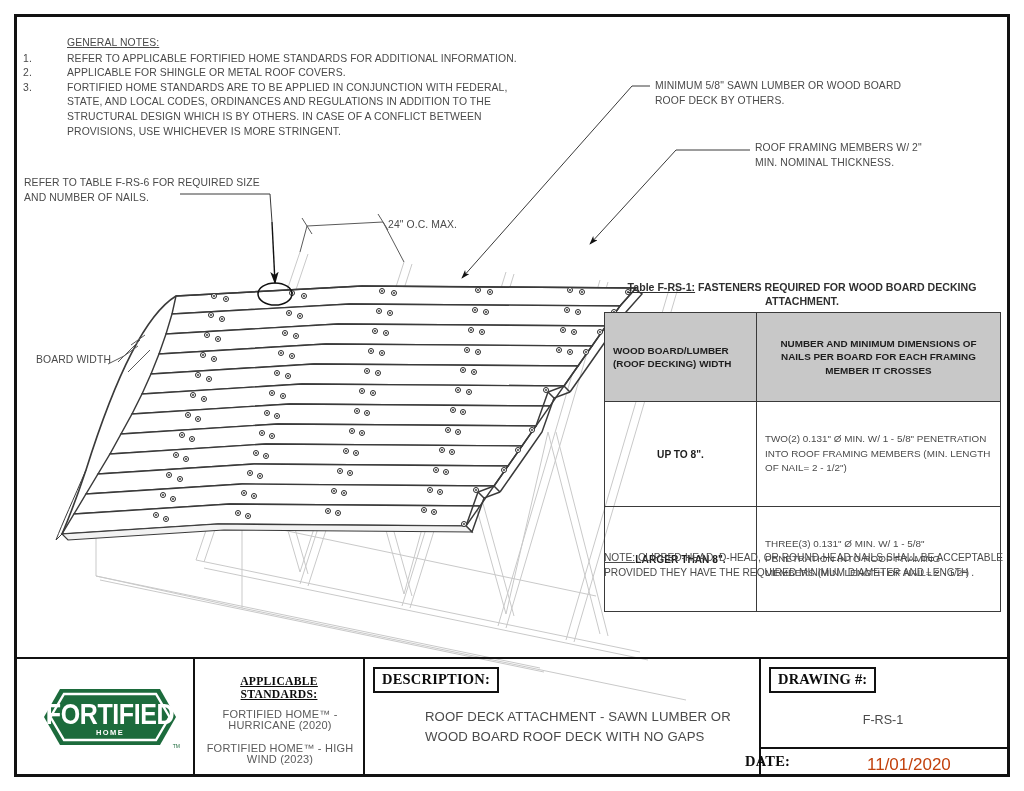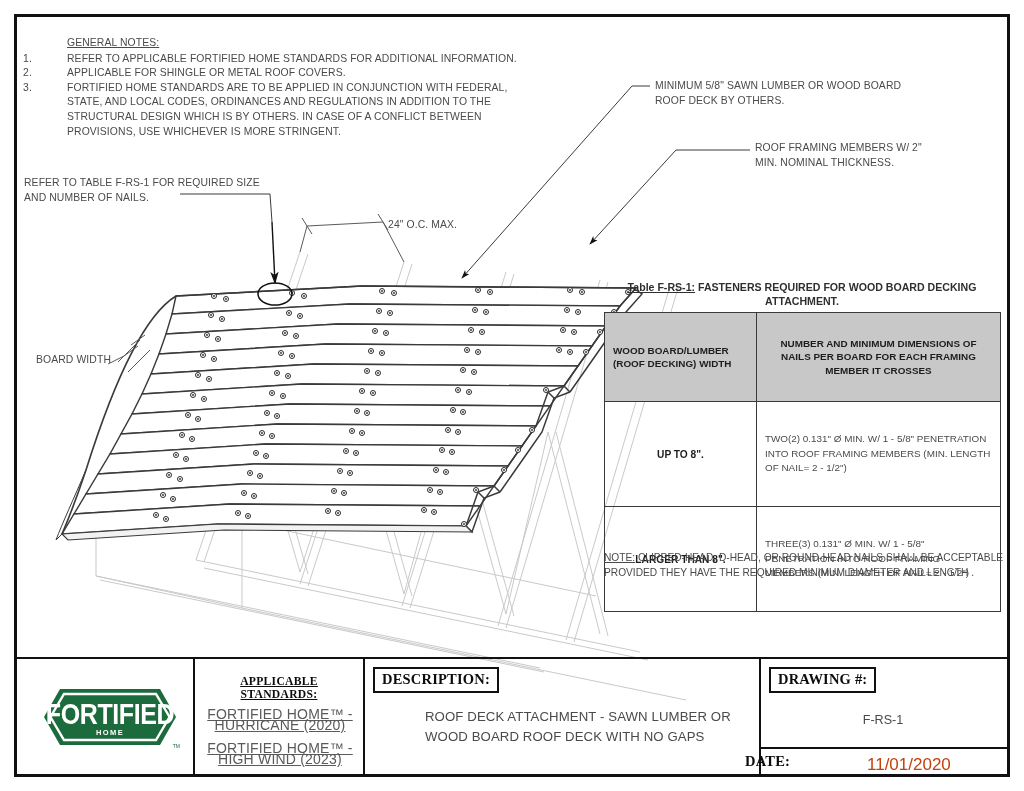--- a/index.html
+++ b/index.html
@@ -96,21 +96,21 @@
     font-family:"Liberation Serif", serif;
     font-weight:bold;font-size:14.5px;color:#0c0c0c;letter-spacing:.2px;
   }
   .cap-ul{
     display:inline-block;
     font-family:"Liberation Serif", serif;
     font-weight:bold;font-size:11.6px;color:#0c0c0c;
     text-decoration:underline;letter-spacing:.3px;
   }
   .std-line{
-    font-size:14px;color:#5a5a5a;letter-spacing:.2px;line-height:11px;text-decoration:underline;
+    font-size:11px;color:#5a5a5a;letter-spacing:.2px;line-height:11px;
   }
   .desc-text{
     font-size:13.2px;line-height:20px;color:#4a4a4a;letter-spacing:.1px;
   }
   .dwg-num{font-size:12.6px;color:#4a4a4a;}
   .date-val{font-size:17px;color:#c2410c;}
 
   
   .logo-wrap{position:absolute;left:42px;top:683px;width:136px;height:64px;}
   .logo-tm{
@@ -388,21 +388,21 @@
     <div class="note-row">
       <span class="note-num">3.</span>
       <span class="note-txt">FORTIFIED HOME STANDARDS ARE TO BE APPLIED IN CONJUNCTION WITH FEDERAL, STATE, AND LOCAL CODES, ORDINANCES AND REGULATIONS IN ADDITION TO THE STRUCTURAL DESIGN WHICH IS BY OTHERS. IN CASE OF A CONFLICT BETWEEN PROVISIONS, USE WHICHEVER IS MORE STRINGENT.</span>
     </div>
   </div>
 
   <div class="callout" id="callout-deck">MINIMUM 5/8" SAWN LUMBER OR WOOD BOARD ROOF DECK BY OTHERS.</div>
 
   <div class="callout" id="callout-framing">ROOF FRAMING MEMBERS W/ 2" MIN. NOMINAL THICKNESS.</div>
 
-  <div class="callout" id="callout-nails">REFER TO TABLE F-RS-1 FOR REQUIRED SIZE AND NUMBER OF NAILS.</div>
+  <div class="callout" id="callout-nails">REFER TO TABLE F-RS-6 FOR REQUIRED SIZE AND NUMBER OF NAILS.</div>
 
   <div class="callout" id="callout-oc">24" O.C. MAX.</div>
 
   <div class="callout" id="callout-boardwidth">BOARD WIDTH</div>
 
   <div class="tbl-title">
     <u>Table F-RS-1:</u><span> FASTENERS REQUIRED FOR WOOD BOARD DECKING ATTACHMENT.</span>
   </div>
 
   <table class="spec">

